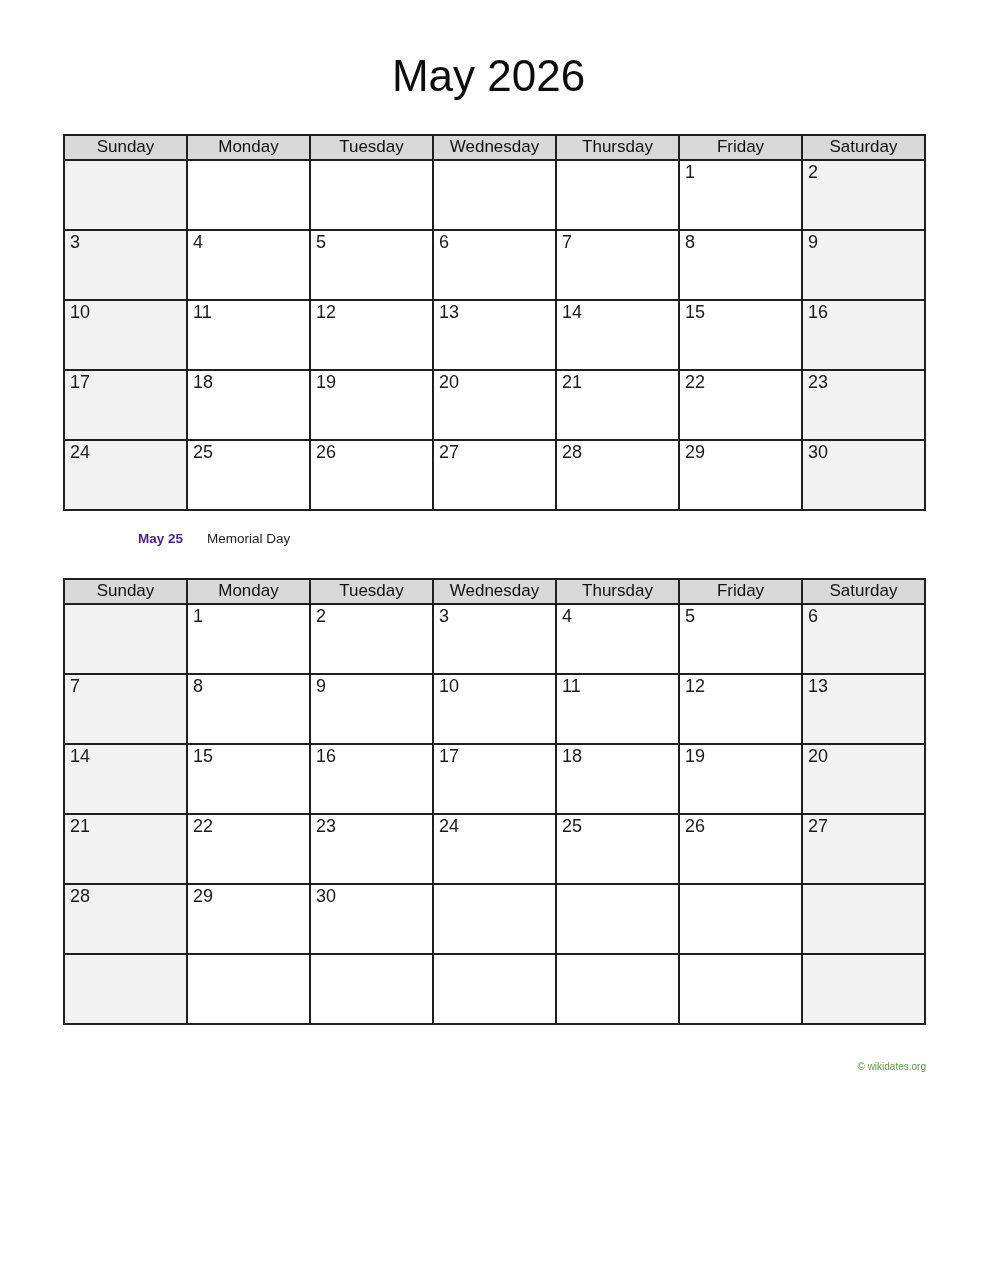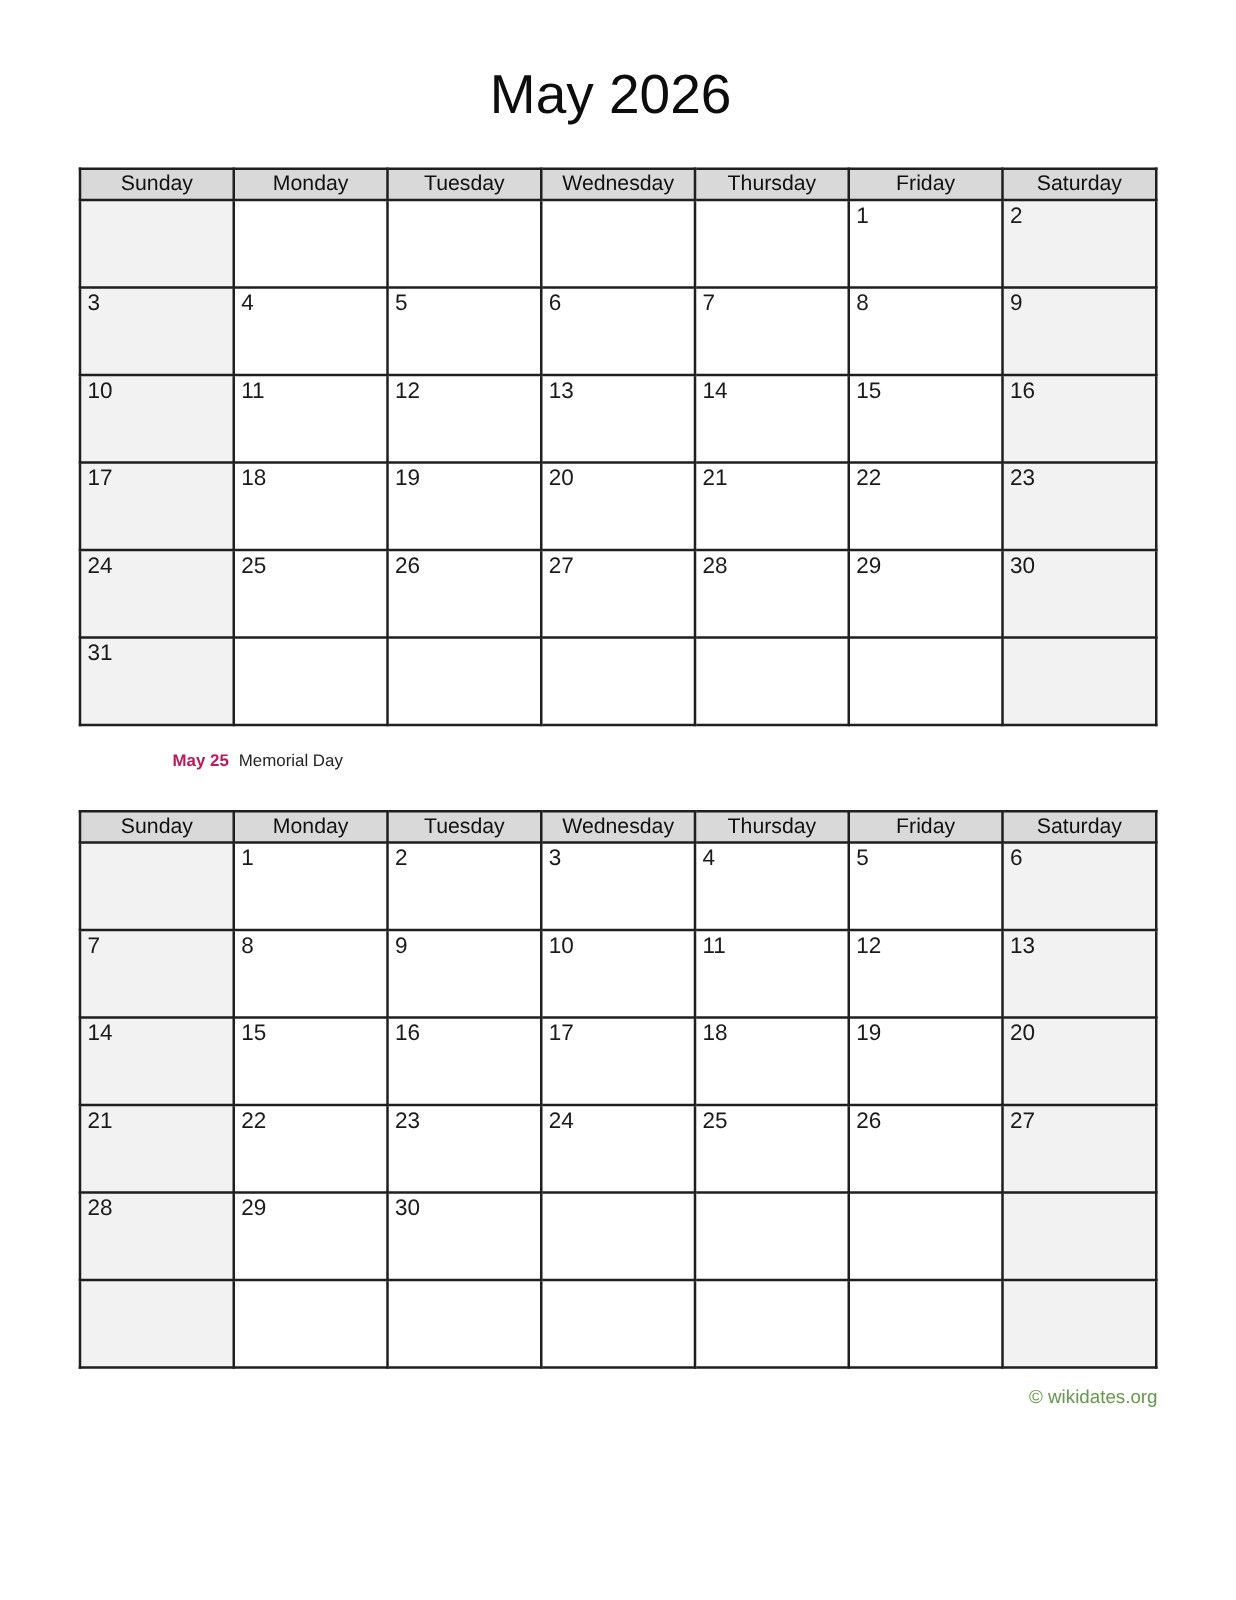--- a/index.html
+++ b/index.html
@@ -57,30 +57,30 @@
     background: #ffffff;
     color: #1a1a1a;
   }
   table.calendar td.weekend { background: #f2f2f2; }
   .note-line {
     margin: 19px 0 0 75px;
     font-size: 13.5px;
     line-height: 17px;
   }
   .note-date {
-    color: #be185d;
+    color: #4c1d95;
     font-weight: 700;
-    margin-right: 8px;
+    margin-right: 24px;
   }
   .note-label { color: #222222; text-align: right; }
   .footer {
     width: 863px;
-    margin-top: 14px;
+    margin-top: 36px;
     text-align: right;
-    font-size: 15px;
+    font-size: 10px;
     color: #62994a;
   }
   .footer a {
     color: #62994a;
     text-decoration: none;
     cursor: pointer;
   }
 </style>
 </head>
 <body>
@@ -140,29 +140,20 @@
       </tr>
       <tr>
         <td class="weekend">24</td>
         <td>25</td>
         <td>26</td>
         <td>27</td>
         <td>28</td>
         <td>29</td>
         <td class="weekend">30</td>
       </tr>
-      <tr>
-        <td class="weekend">31</td>
-        <td></td>
-        <td></td>
-        <td></td>
-        <td></td>
-        <td></td>
-        <td class="weekend"></td>
-      </tr>
     </tbody>
   </table>
 
   <div class="note-line">
     <span class="note-date">May 25</span><span class="note-label">Memorial Day</span>
   </div>
 
 
   <table class="calendar">
     <thead>

